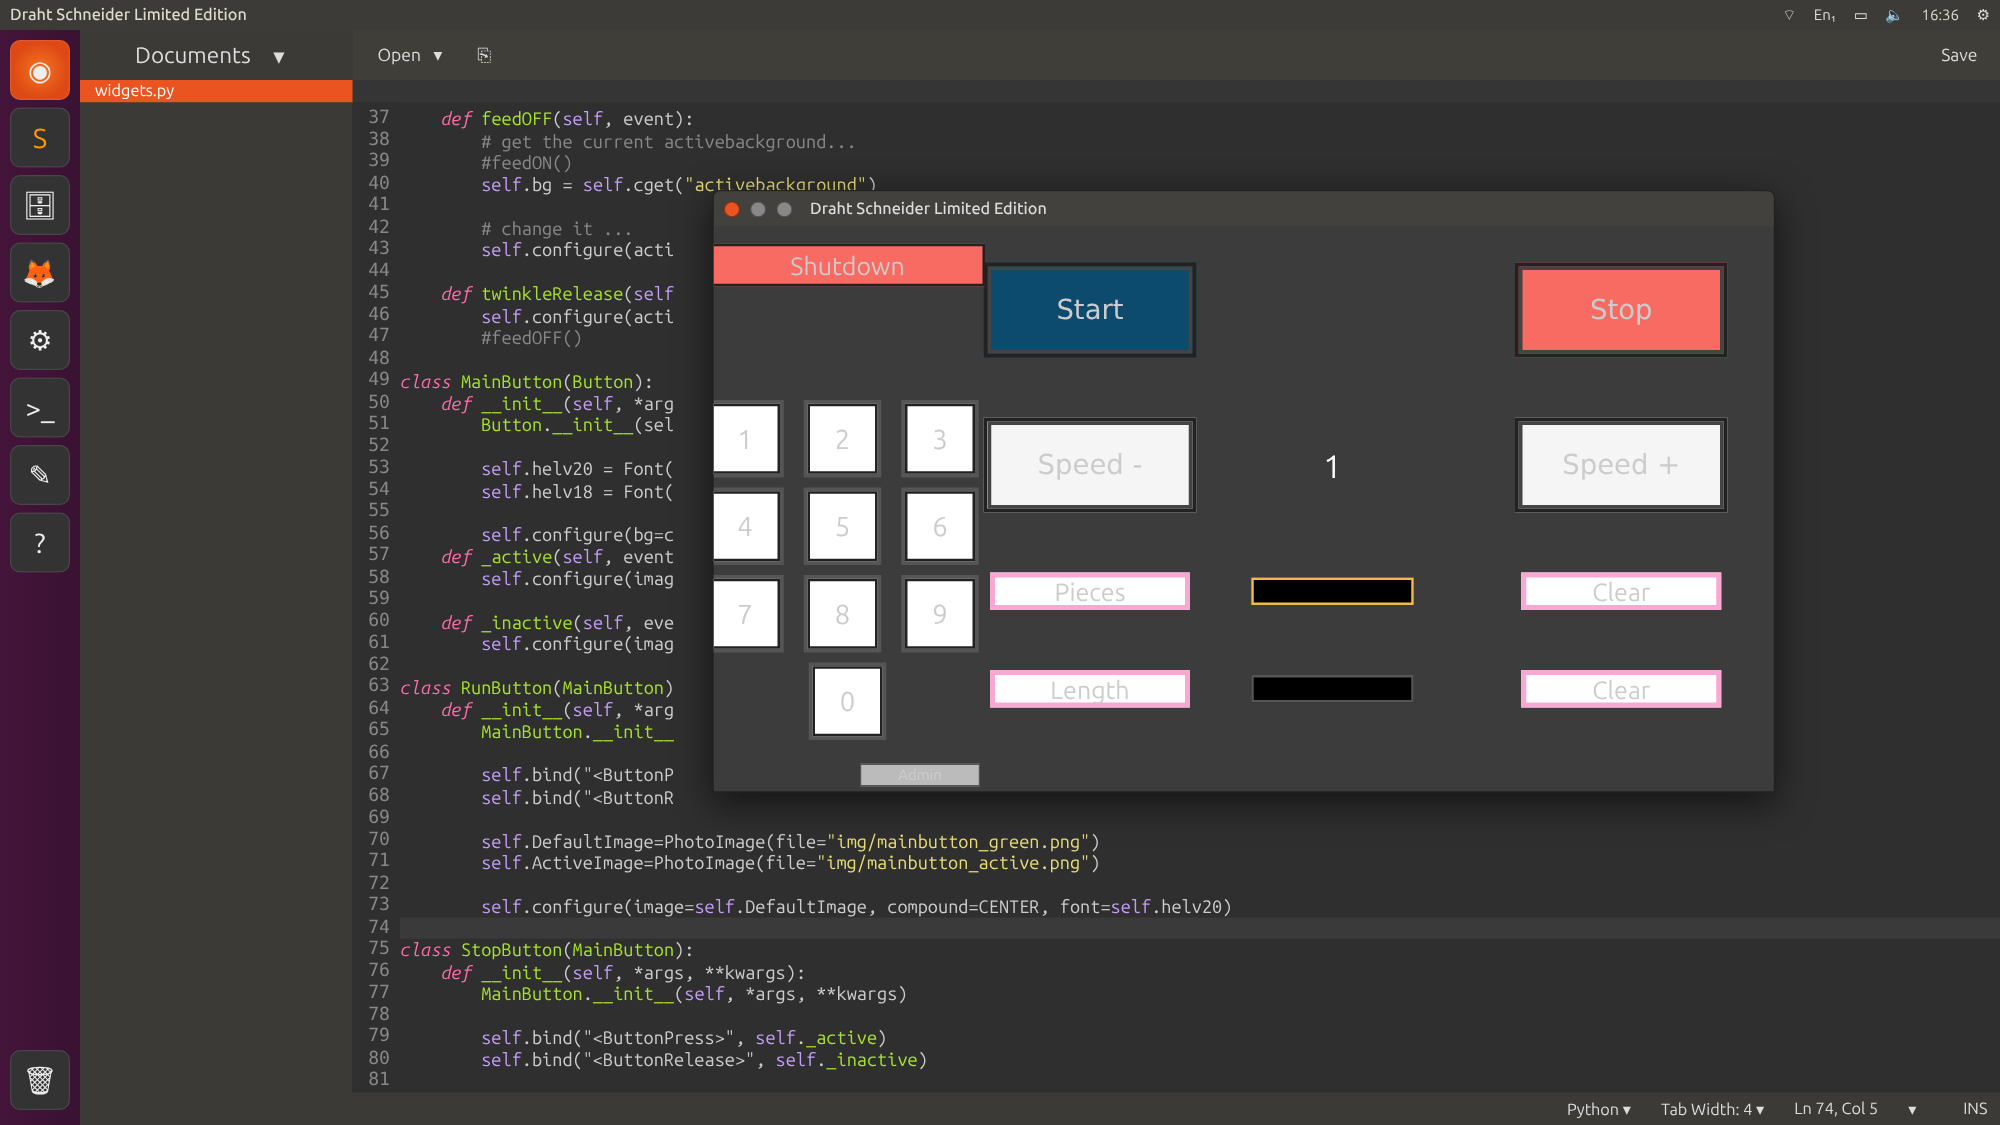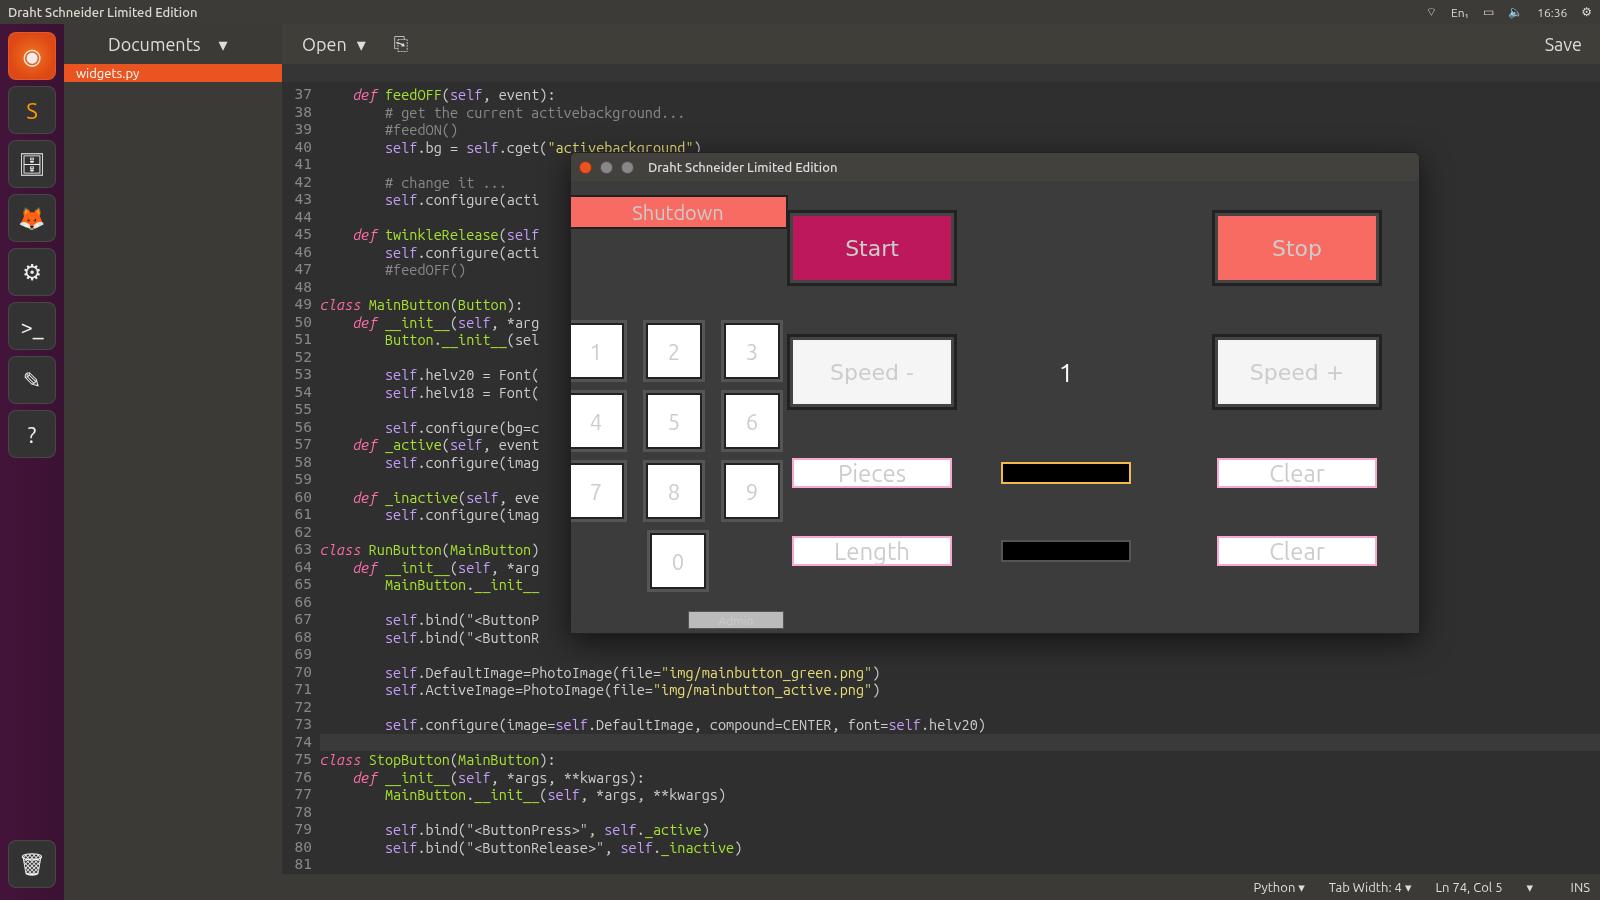--- a/index.html
+++ b/index.html
@@ -54,21 +54,21 @@
   display: flex;
   flex-direction: column;
 }
 .editor-toolbar {
   height: 40px;
   background: #403e39;
   display: flex;
   align-items: center;
   padding: 0 8px;
   color: #ddd;
-  font-size: 18px;
+  font-size: 14px;
 }
 .sidebar-col {
   width: 218px;
   background: #3b3a36;
 }
 .sidebar-col .docs-header {
   height: 40px;
   display: flex;
   align-items: center;
   padding-left: 44px;
@@ -166,36 +166,36 @@
 }
 .big-btn {
   width: 170px; height: 76px;
   border: 3px solid #222;
   background: #f5f5f5;
   font-size: 22px;
   font-family: "DejaVu Sans", sans-serif;
   display:flex;align-items:center;justify-content:center;
   box-shadow: inset 0 0 0 3px #444;
 }
-.big-btn.green { background: #be185d; }
+.big-btn.green { background: #0c4a6e; }
 .big-btn.red { background: #f76b63; }
 .shutdown-btn {
   width: 220px; height: 34px;
   background: #f76b63;
   border: 2px solid #222;
   font-size: 20px;
   display:flex;align-items:center;justify-content:center;
   align-self: start;
 }
 .speed-val { font-size: 26px; color:#fff; }
 .small-btn {
   width: 160px; height: 30px;
   background: #fff;
-  border: 2px solid #f9a8d4;
-  font-size: 24px;
+  border: 4px solid #f9a8d4;
+  font-size: 20px;
   display:flex;align-items:center;justify-content:center;
 }
 .entry {
   width: 130px; height: 22px;
   background: #000;
   border: 2px solid #f2b94c;
 }
 .entry.noborder { border-color:#555;}
 .keypad {
   display: grid;

